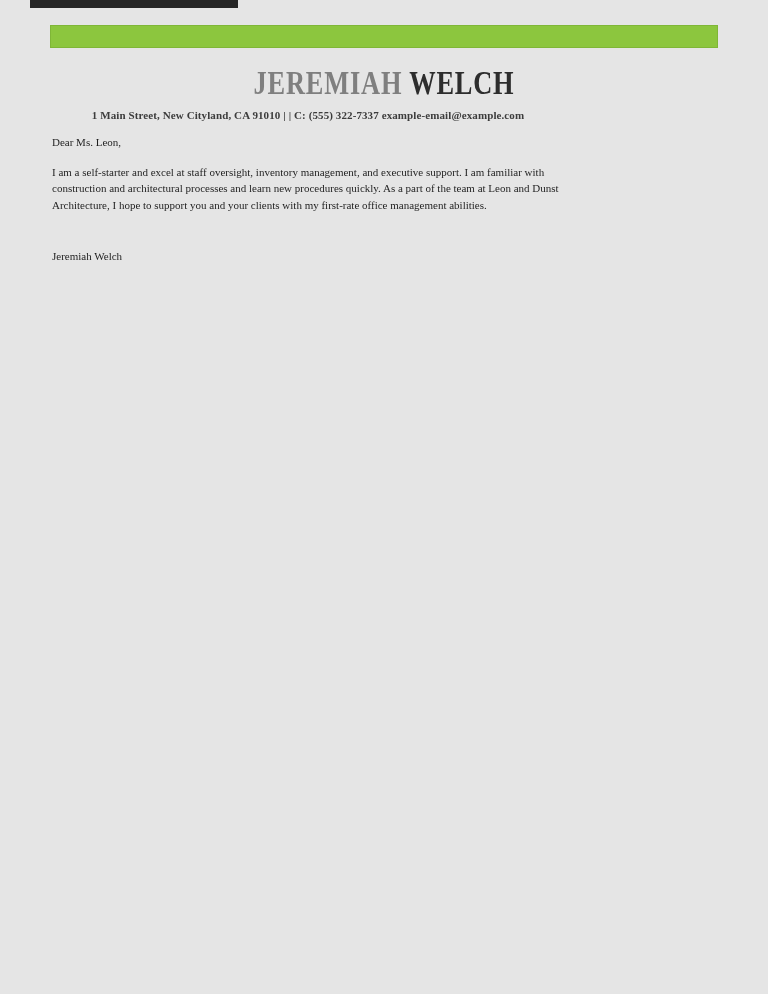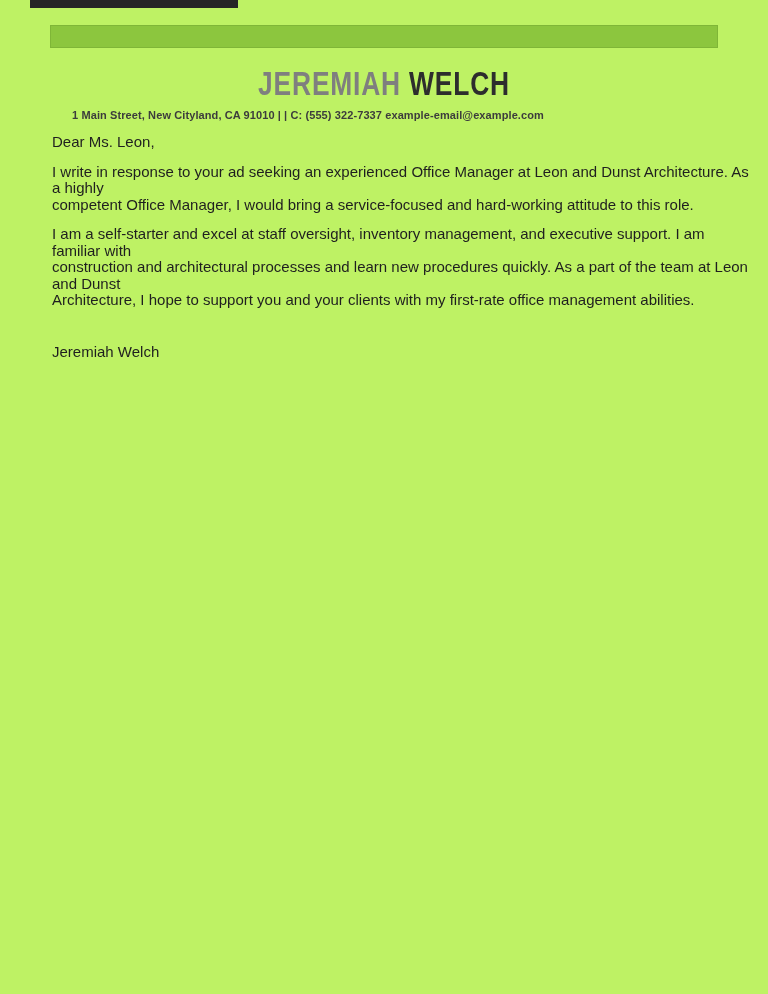--- a/index.html
+++ b/index.html
@@ -4,23 +4,23 @@
 <style>
   html, body {
     margin: 0;
     padding: 0;
     background: #ffffff;
   }
   .page {
     position: relative;
     width: 768px;
     height: 994px;
-    background: #bef264;
+    background: #e5e5e5;
     overflow: hidden;
-    font-family: Liberation Sans, sans-serif;
+    font-family: Liberation Serif, serif;
   }
   .top-artifact {
     position: absolute;
     left: 30px;
     top: 0;
     width: 208px;
     height: 8px;
     background: #262626;
   }
   .accent-bar {
@@ -59,21 +59,21 @@
     font-size: 11px;
     font-weight: bold;
     color: #3c3c3c;
     letter-spacing: 0.1px;
   }
   .letter-body {
     position: absolute;
     left: 52px;
     top: 134px;
     width: 700px;
-    font-size: 15px;
+    font-size: 11px;
     line-height: 16.5px;
     color: #1f1f1f;
   }
   .letter-body p {
     margin: 0 0 13px 0;
     white-space: pre-line;
   }
   .letter-body p.signature {
     margin-top: 35px;
   }
@@ -86,21 +86,19 @@
   <div class="top-artifact"></div>
 
   <div class="accent-bar"></div>
 
   <h1 class="name"><span class="first">JEREMIAH</span> <span class="last">WELCH</span></h1>
 
   <div class="contact">1 Main Street, New Cityland, CA 91010 | | C: (555) 322-7337 example-email@example.com</div>
 
   <div class="letter-body">
     <p>Dear Ms. Leon,</p>
-    <p>I write in response to your ad seeking an experienced Office Manager at Leon and Dunst Architecture. As a highly
-competent Office Manager, I would bring a service-focused and hard-working attitude to this role.</p>
     <p>I am a self-starter and excel at staff oversight, inventory management, and executive support. I am familiar with
 construction and architectural processes and learn new procedures quickly. As a part of the team at Leon and Dunst
 Architecture, I hope to support you and your clients with my first-rate office management abilities.</p>
     <p class="signature">Jeremiah Welch</p>
   </div>
 
 </div>
 
 </body></html>

